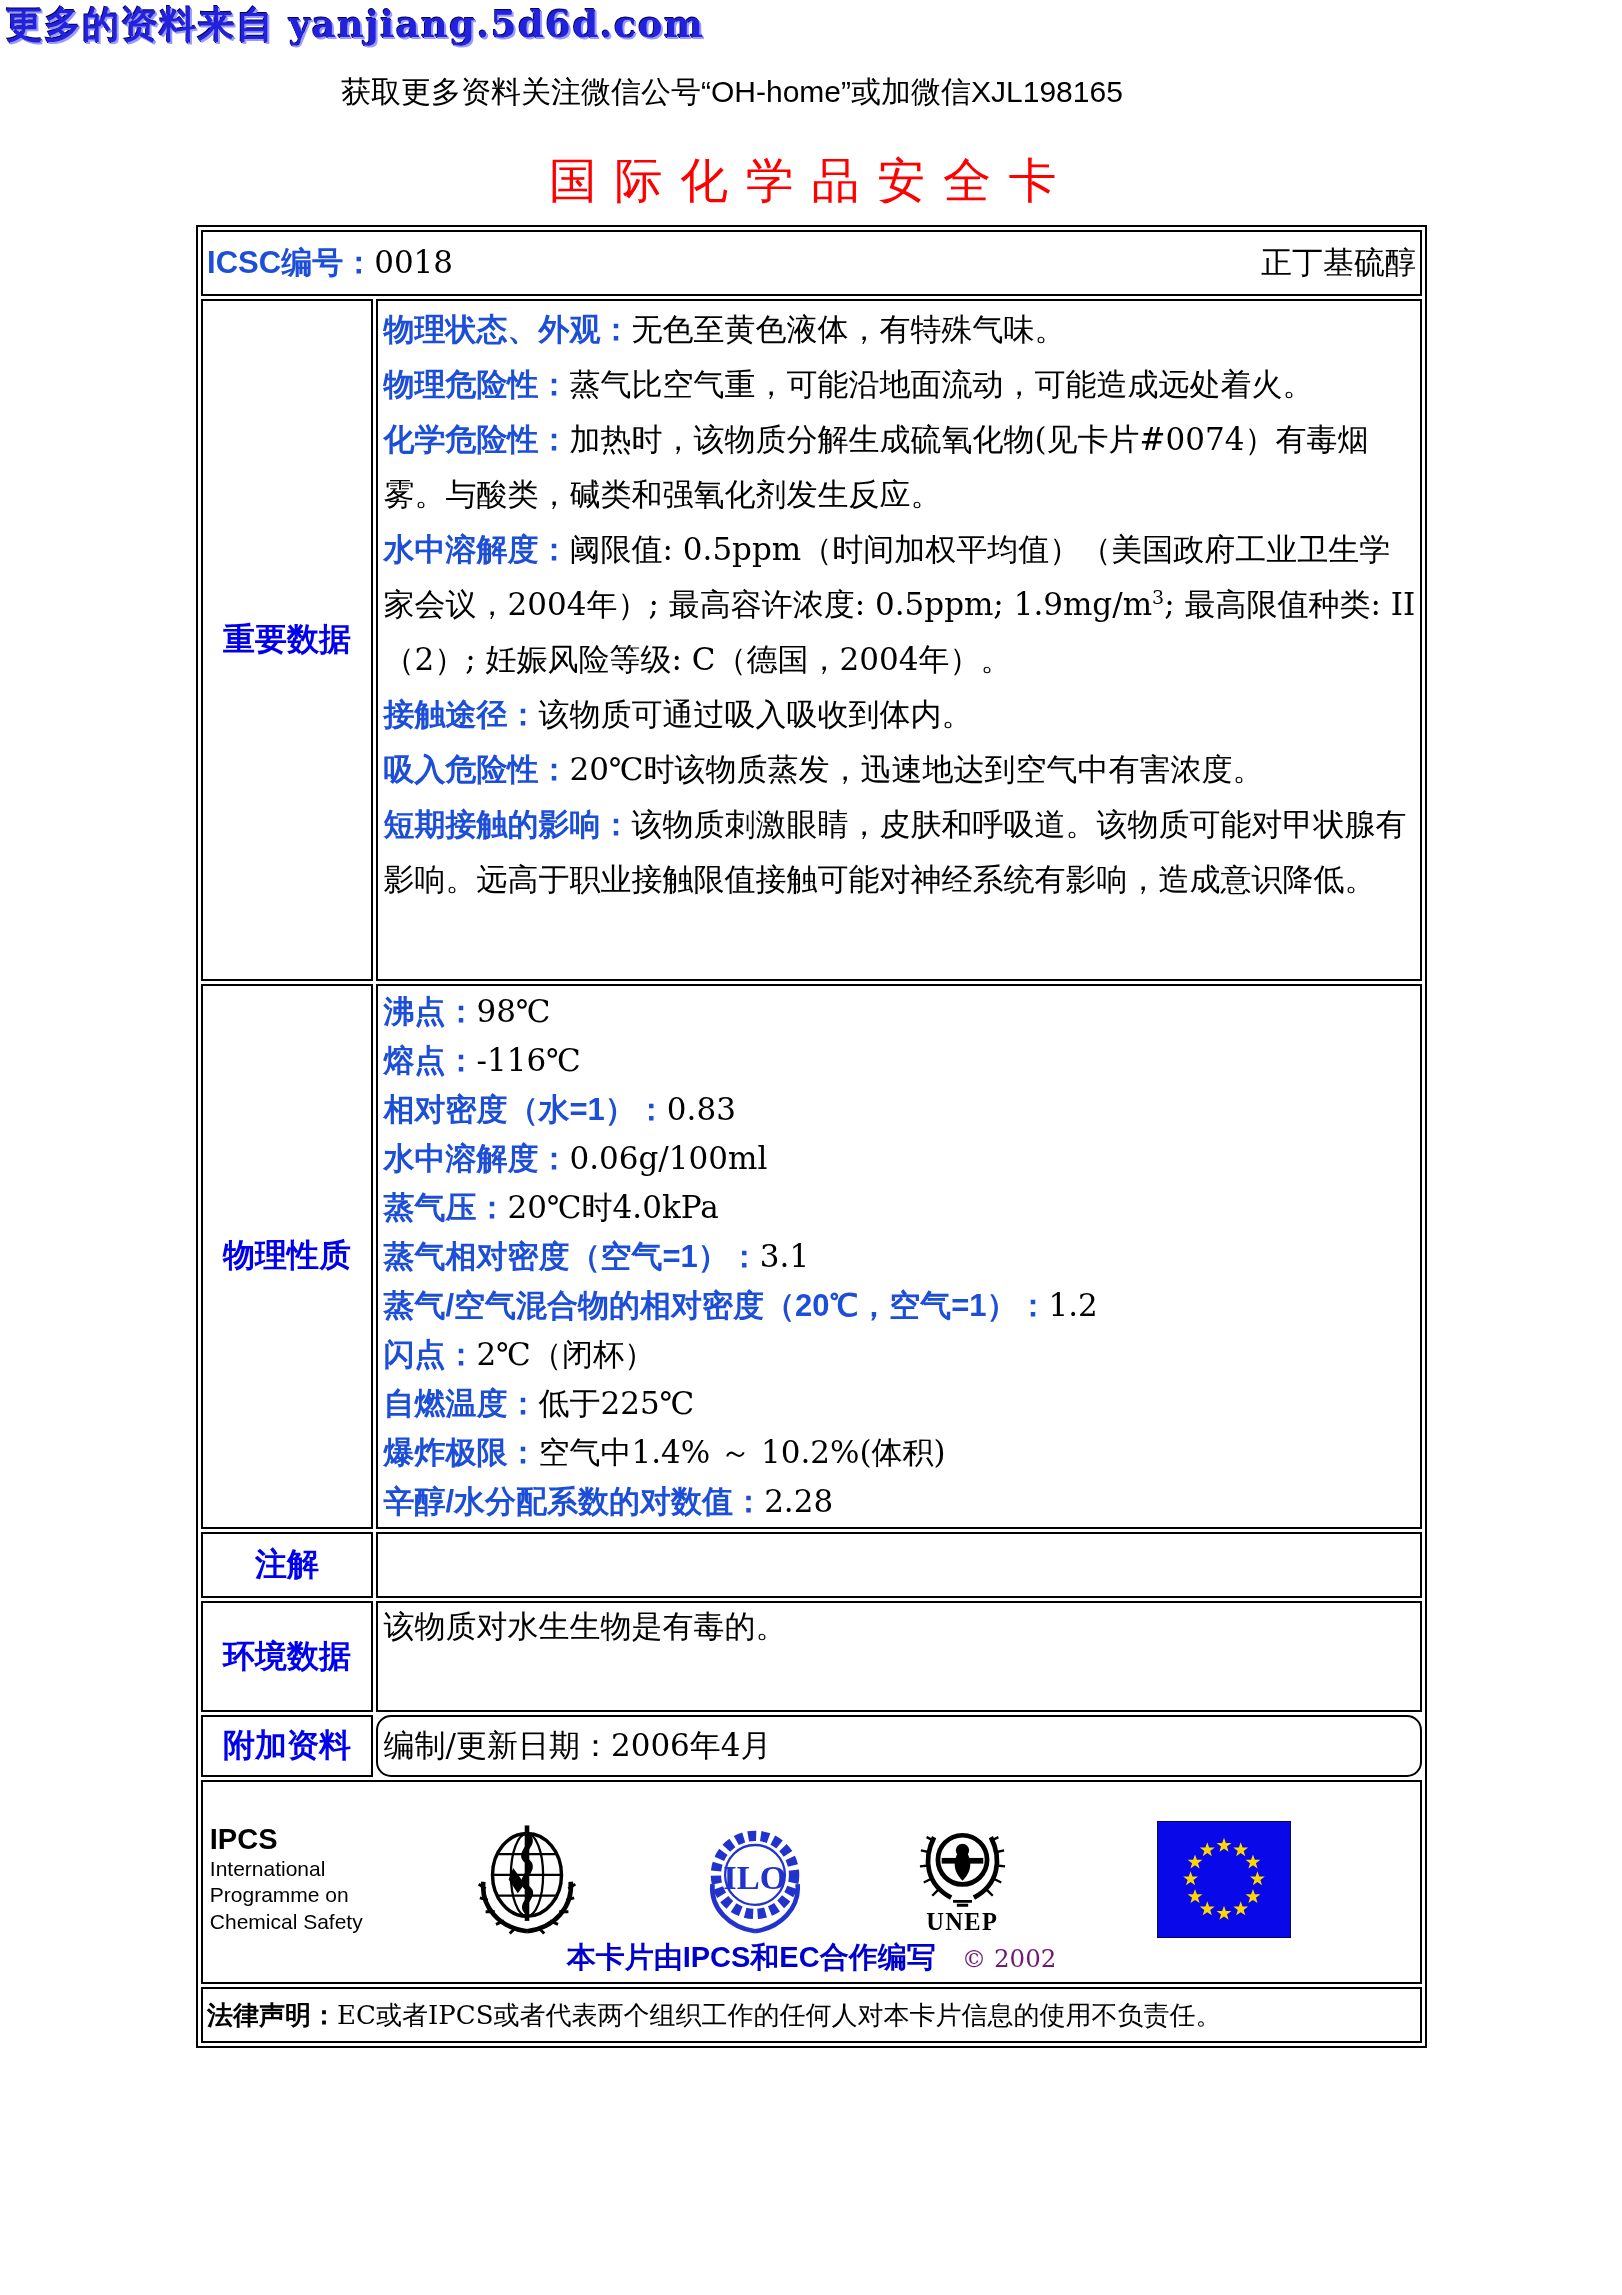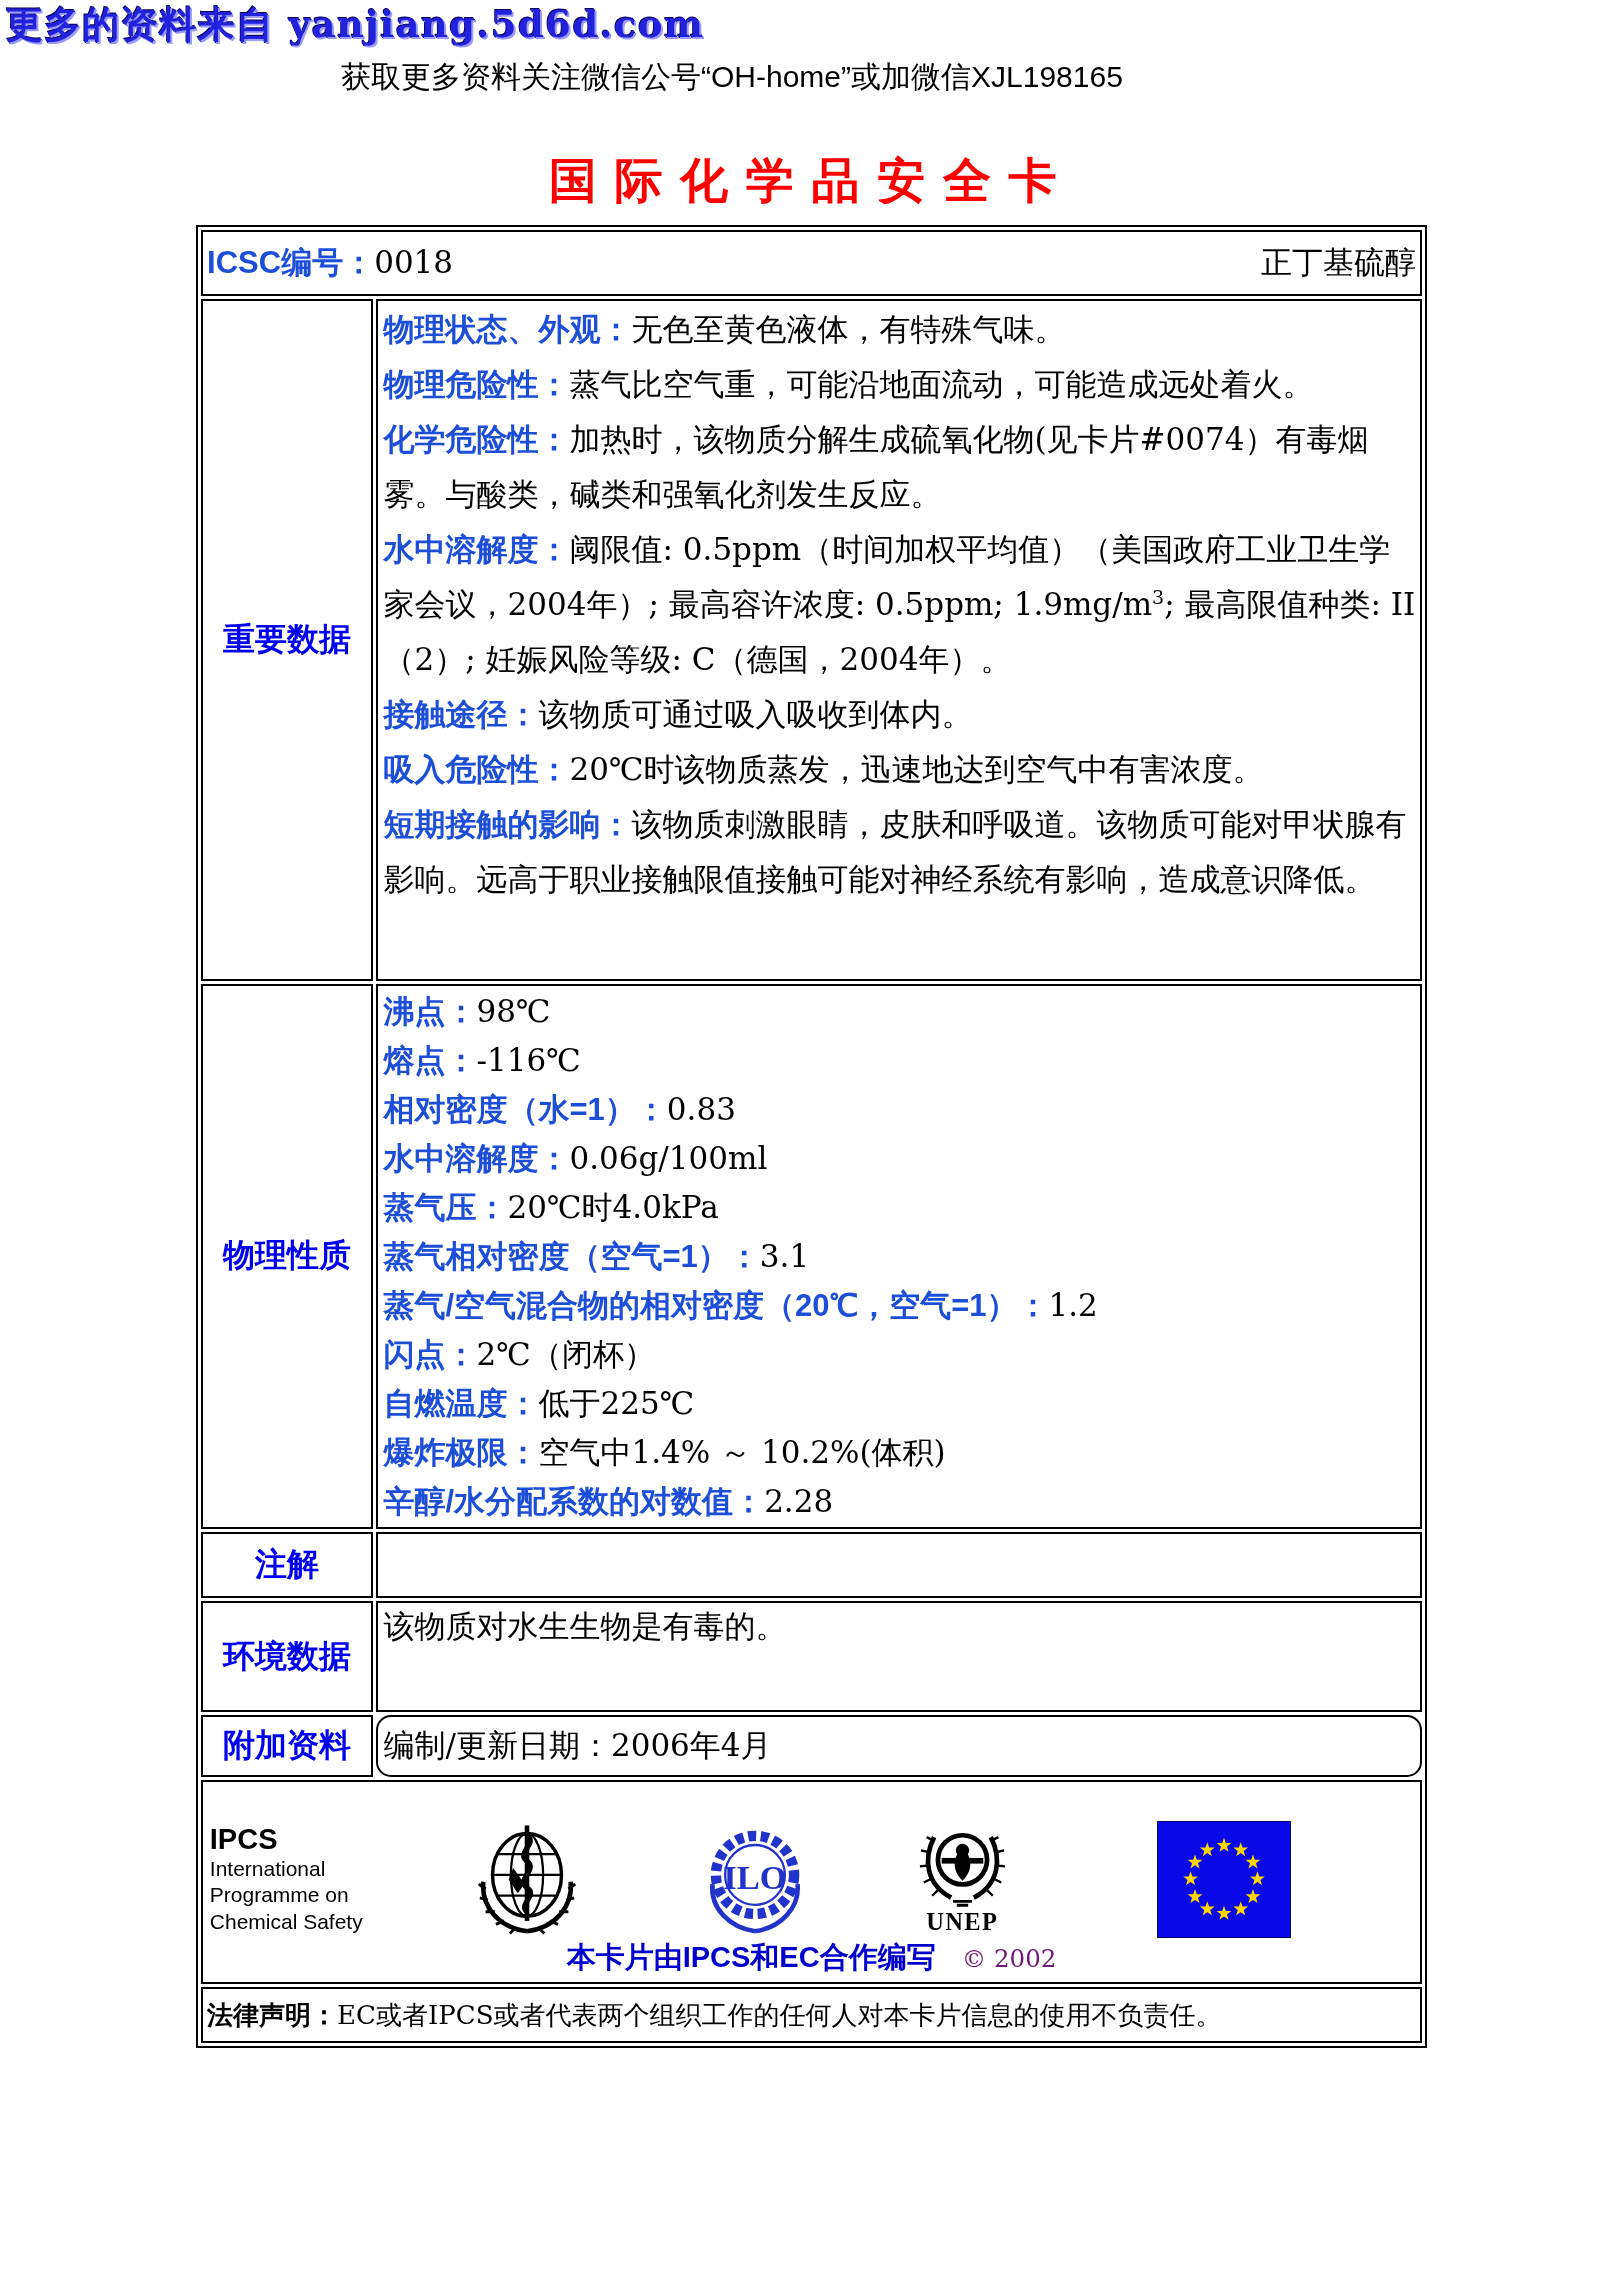--- a/index.html
+++ b/index.html
@@ -14,28 +14,28 @@
   
   .wm1 {
     position: absolute; left: 5.5px; top: 0px;
     font-size: 37px; font-weight: bold;
     color: #2222dd;
     text-shadow: 2px 2px 0 #9a9aff, -0.7px -0.7px 0 #000050, 0.7px 0.7px 0 #000050;
     letter-spacing: 1.4px;
     font-family: "DejaVu Serif", serif;
   }
   .wm2 {
-    position: absolute; left: 341px; top: 57px;
+    position: absolute; left: 341px; top: 72px;
     font-size: 30px; color: #000;
     font-family: "Liberation Sans", sans-serif;
   }
   .main-title {
     position: absolute; top: 149px; left: 0; width: 1623px;
     text-align: center;
-    font-size: 48px; font-weight: bold; color: #ff0000;
+    font-size: 48px; font-weight: normal; color: #ff0000;
     letter-spacing: 17.7px;
     font-family: "DejaVu Serif", serif;
   }
   
   table.card {
     position: absolute; left: 196px; top: 225px;
     width: 1231px;
     border-collapse: separate;
     border-spacing: 3.4px;
     border: 2.7px solid #000;

